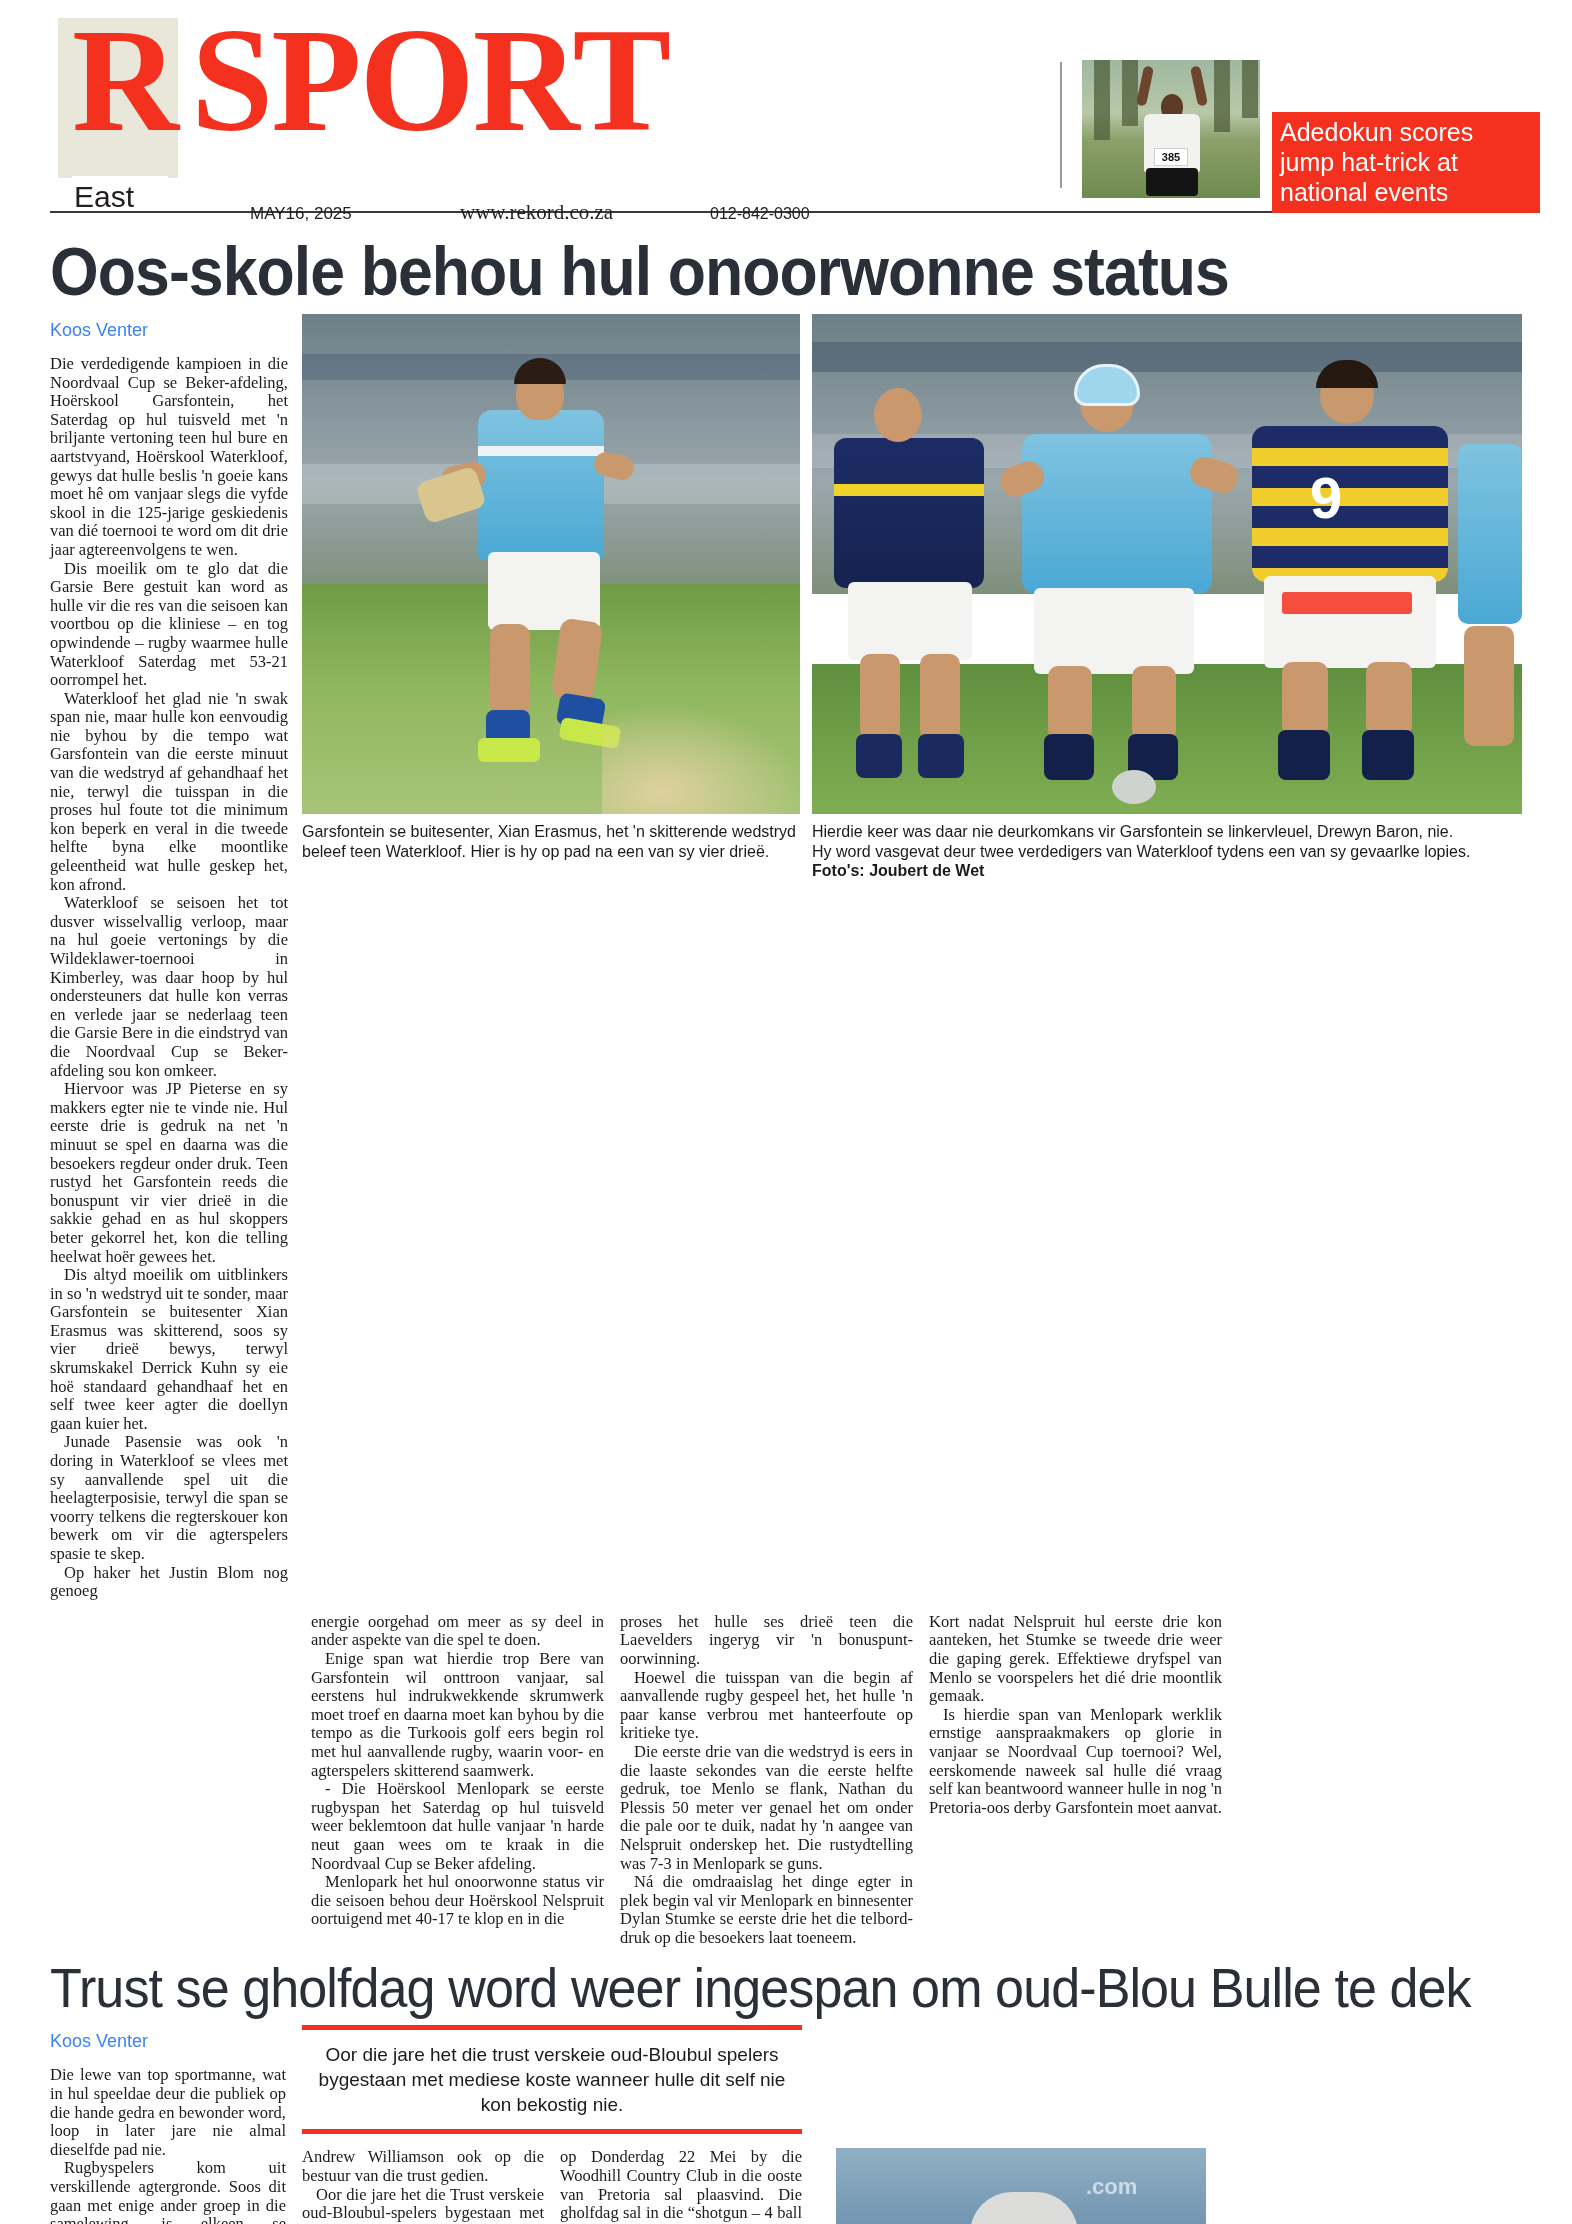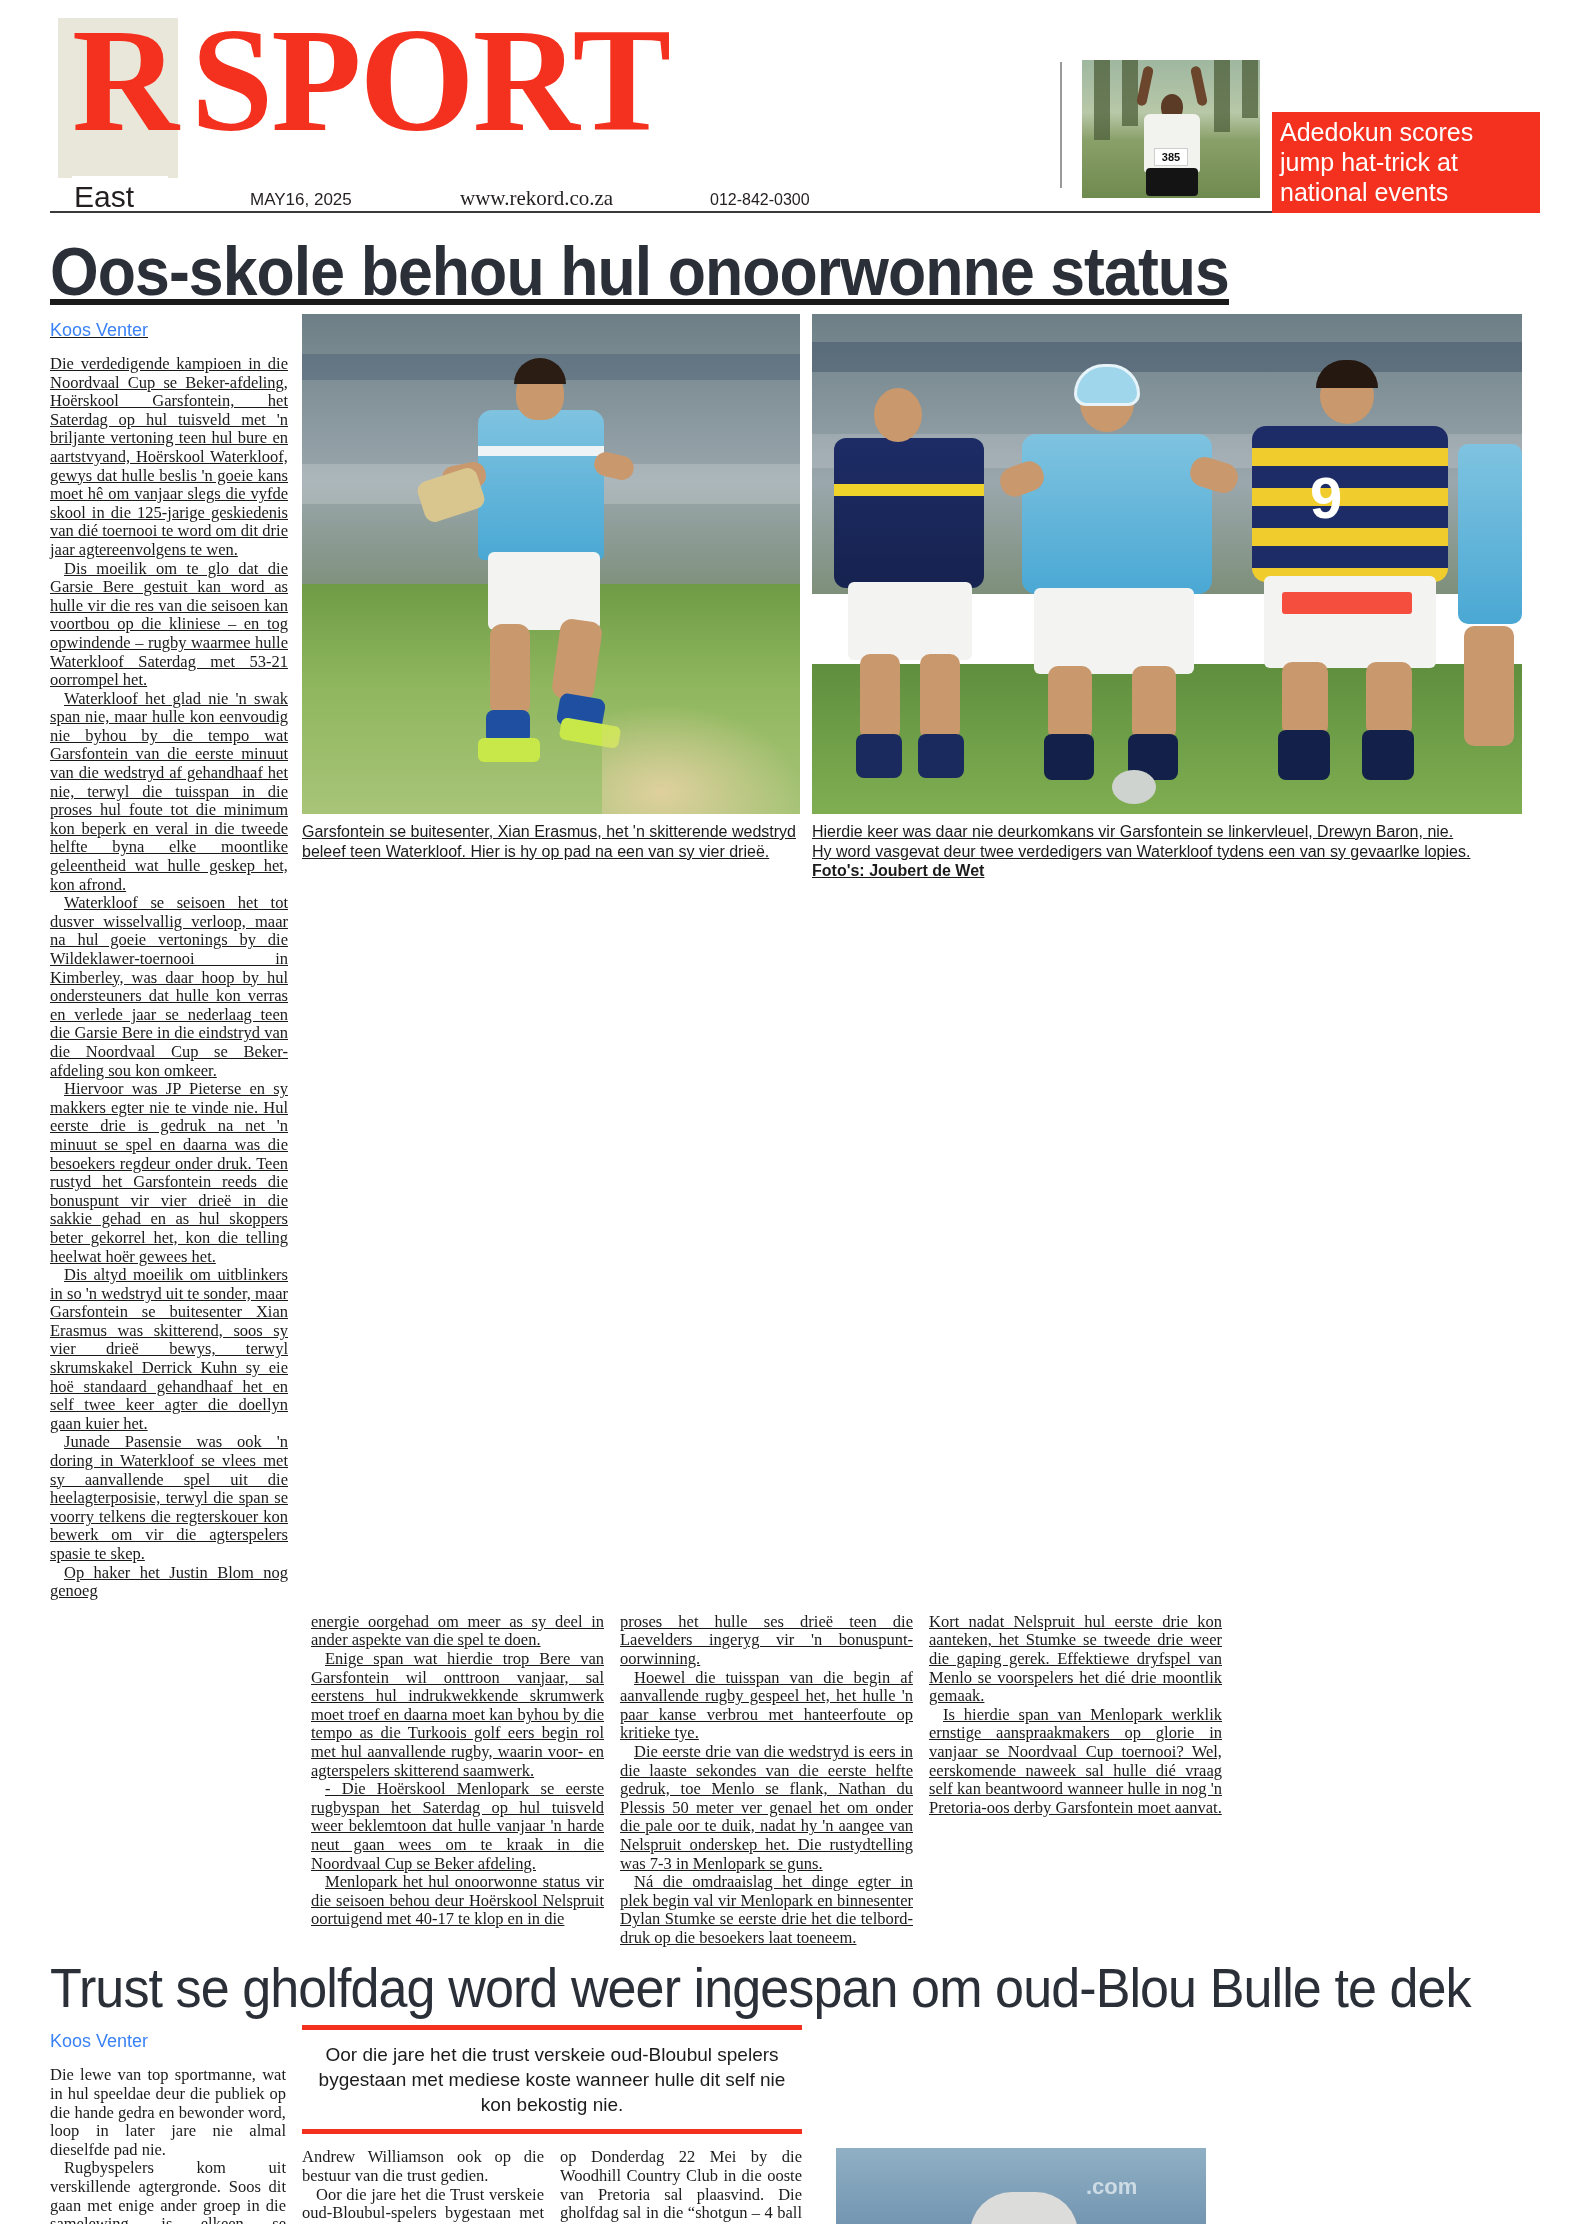--- a/index.html
+++ b/index.html
@@ -28,21 +28,21 @@
     padding-left:22px;
   }
   .mast-logo .rl { padding-right:14px; }
   .east-rule { position:absolute; left:22px; top:176px; width:96px; height:3px; background:#ffffff; z-index:3; }
   .east {
     position:absolute; left:24px; top:180px; z-index:3;
     font-family:"Liberation Sans", sans-serif;
     font-size:30px; color:#231f20; letter-spacing:0px;
   }
   .mast-info {
-    position:absolute; left:200px; top:186px; width:660px;
+    position:absolute; left:200px; top:200px; width:660px;
     display:flex; align-items:baseline;
     font-family:"Liberation Sans", sans-serif; font-size:17px; color:#231f20;
   }
   .mast-info .date { width:210px; }
   .mast-info .url { width:250px; font-size:21px;font-family:Liberation Serif, serif; }
   .mast-info .phone { font-size:16px; }
 
   .mast-divider { position:absolute; left:1010px; top:62px; width:2px; height:126px; background:#9a9a9a; }
 
   .mast-photo {
@@ -87,21 +87,21 @@
     transform:scaleX(0.93); transform-origin:left center;
     white-space:nowrap;
   }
 
   .byline {
     font-family:"Liberation Sans", sans-serif;
     font-size:18px; color:#3b82f6; margin:6px 0 14px 0;
   }
 
   
-  .art1 { position:relative; margin-top:21px;text-decoration:underline; }
+  .art1 { position:relative; margin-top:21px; }
   .art1-top { display:flex; gap:14px; }
   .col-a { width:245px; }
   .photos { width:1220px; display:flex; gap:12px; }
   .ph { position:relative; overflow:hidden; }
   .ph1 { width:498px; height:500px; }
   .ph2 { width:710px; height:500px; }
 
   .body-txt {
     font-family:"Liberation Serif", serif;
     font-size:16.5px; line-height:18.6px; text-align:justify;

